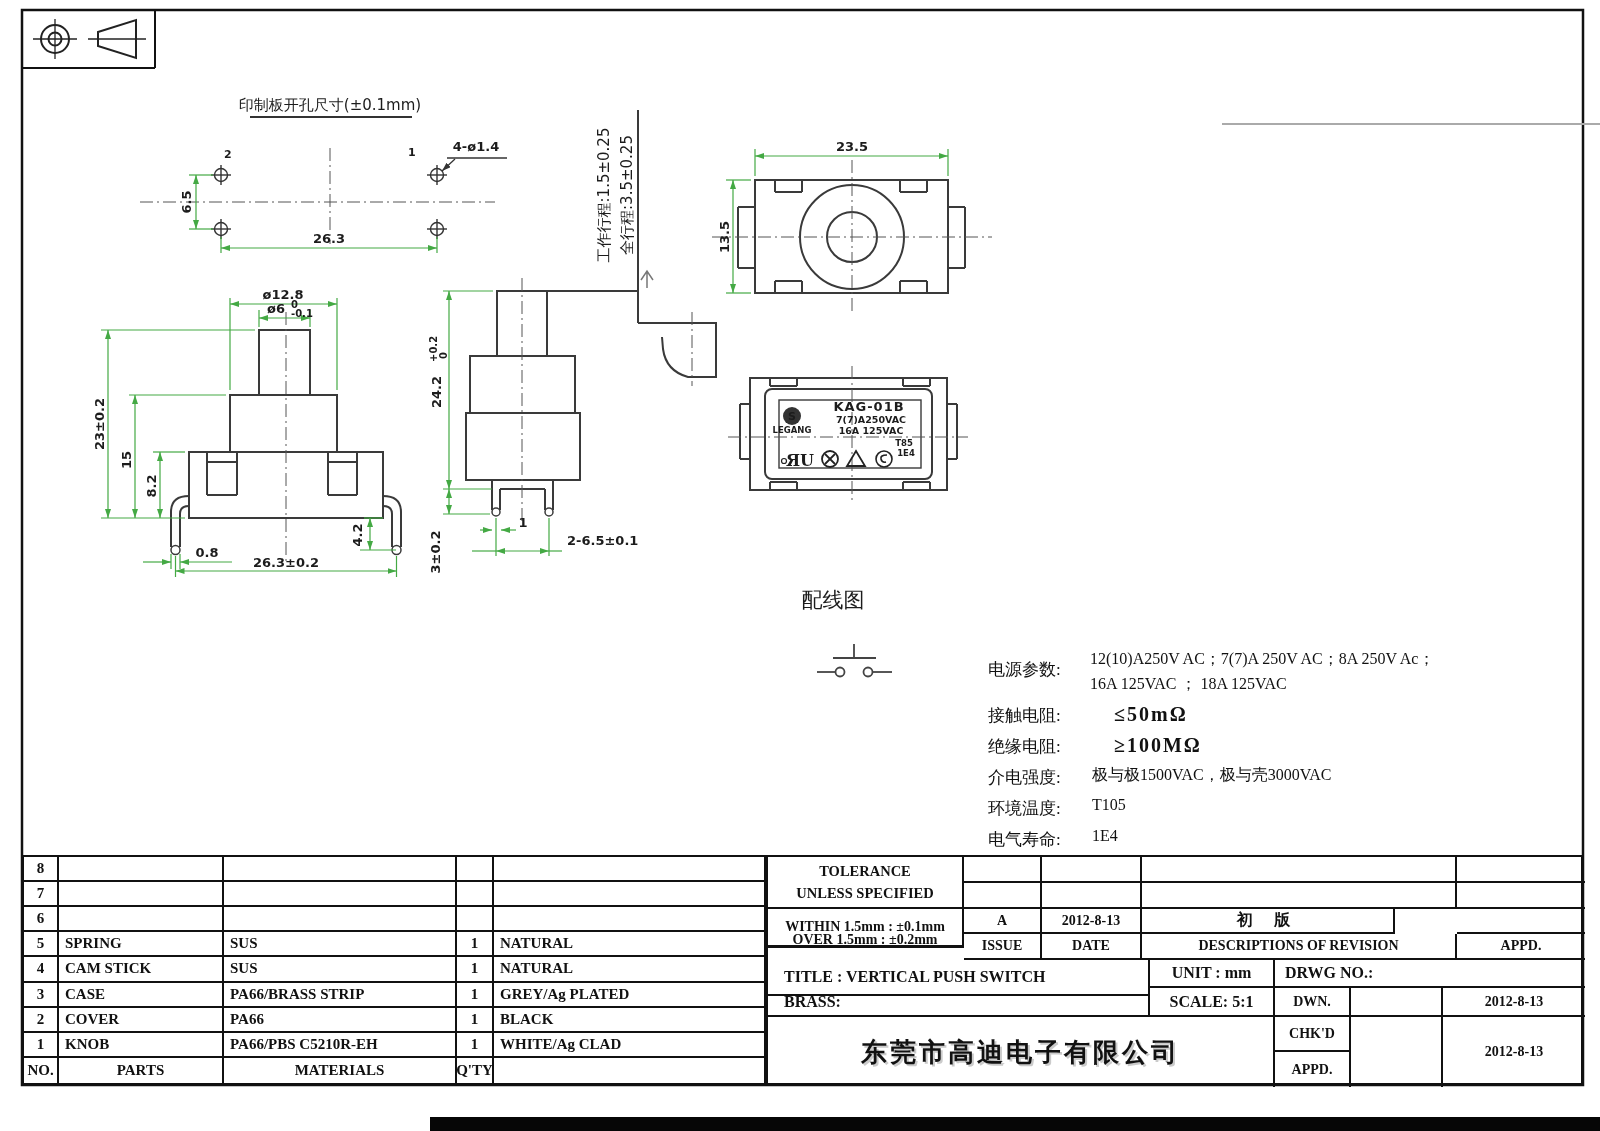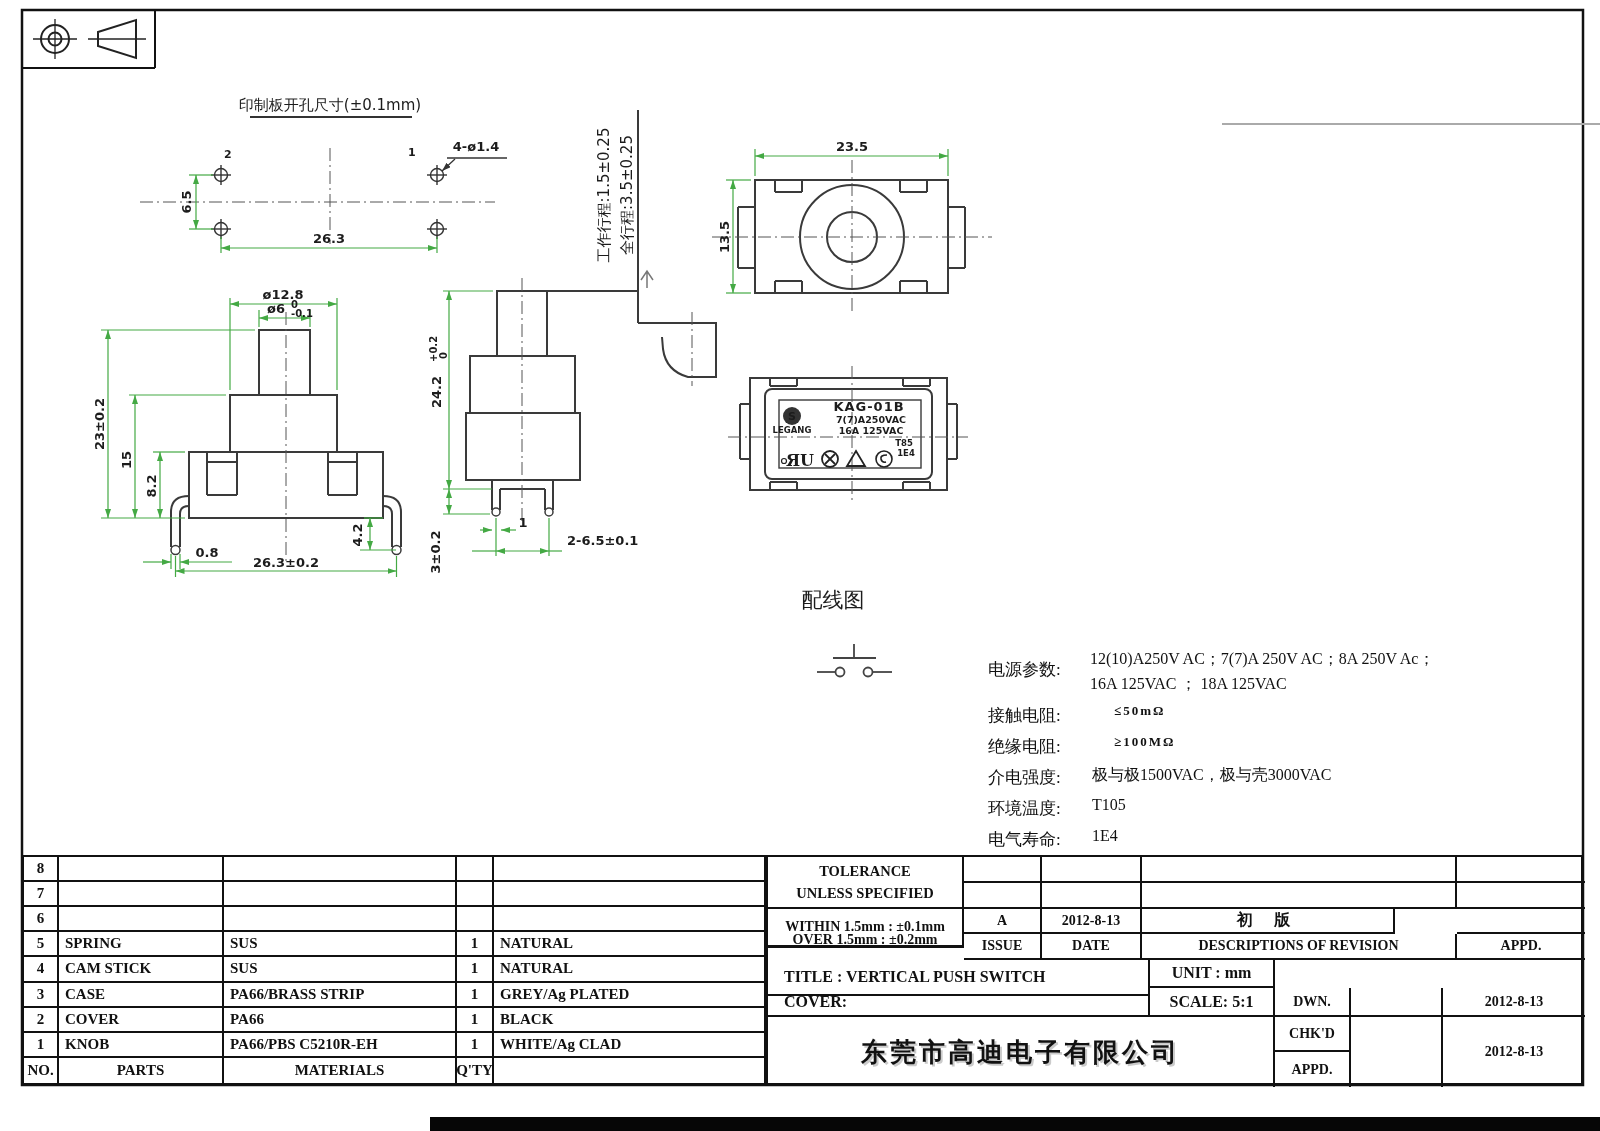--- a/index.html
+++ b/index.html
@@ -16,21 +16,21 @@
   .lab3{font:600 8.5px "DejaVu Sans",sans-serif;}
 
   
   .specs{position:absolute;left:988px;top:646px;width:520px;
          font-family:"Liberation Serif","DejaVu Serif",serif;font-size:16px;}
   .spec-row{display:flex;align-items:flex-start;margin-bottom:7px;}
   .spec-label{flex:0 0 102px;font-size:17px;padding-top:1px;}
   .spec-power .spec-label{padding-top:12px;}
   .spec-vals{line-height:25px;}
   .spec-val{padding-left:2px;}
-  .spec-big{font-size:13px;font-weight:bold;letter-spacing:2px;padding-left:24px;}
+  .spec-big{font-size:20px;font-weight:bold;letter-spacing:2px;padding-left:24px;}
   .r-contact{margin-top:2px}.r-insul{margin-top:4px}.r-diel{margin-top:5px}
   .r-temp{margin-top:7px}.r-life{margin-top:5px}
 
   
   .parts-table{position:absolute;left:22px;top:855px;width:744px;height:230px;
       box-sizing:border-box;border:2.5px solid #111;display:grid;
       grid-template-columns:35px 165px 233px 37px 1fr;grid-template-rows:repeat(9,1fr);
       font-family:"Liberation Serif","DejaVu Serif",serif;font-weight:bold;font-size:15px;}
   .pt-cell{border-right:2px solid #111;border-bottom:2px solid #111;display:flex;
       align-items:center;padding:0 2px 0 6px;white-space:nowrap;overflow:hidden;}
@@ -439,22 +439,23 @@
   <div class="tb-cell nbr" style="left:689px;top:52px;width:128px;height:25px"></div>
 
   <div class="tb-cell" style="left:0;top:77px;width:196px;height:14px">OVER 1.5mm : ±0.2mm</div>
   <div class="tb-cell" style="left:196px;top:77px;width:78px;height:26px">ISSUE</div>
   <div class="tb-cell" style="left:274px;top:77px;width:100px;height:26px">DATE</div>
   <div class="tb-cell" style="left:374px;top:77px;width:315px;height:26px">DESCRIPTIONS OF REVISION</div>
   <div class="tb-cell nbr" style="left:689px;top:77px;width:128px;height:26px">APPD.</div>
 
   <div class="tb-cell left big-title" style="left:0;top:103px;width:382px;height:36px">TITLE :  VERTICAL PUSH SWITCH</div>
   <div class="tb-cell big-title" style="left:382px;top:103px;width:125px;height:28px">UNIT :  mm</div>
-
-  <div class="tb-cell left big-title" style="left:0;top:131px;width:382px;height:29px">COVER:</div>
+  <div class="tb-cell left big-title nbr" style="left:507px;top:103px;width:310px;height:28px;padding-left:10px">DRWG NO.:</div>
+
+  <div class="tb-cell left big-title" style="left:0;top:131px;width:382px;height:29px">BRASS:</div>
   <div class="tb-cell big-title" style="left:382px;top:131px;width:125px;height:29px">SCALE:  5:1</div>
   <div class="tb-cell" style="left:507px;top:131px;width:76px;height:29px">DWN.</div>
   <div class="tb-cell" style="left:583px;top:131px;width:92px;height:29px"></div>
   <div class="tb-cell nbr" style="left:675px;top:131px;width:142px;height:29px">2012-8-13</div>
 
   <div class="tb-cell company nbb" style="left:0;top:160px;width:507px;height:70px">东莞市高迪电子有限公司</div>
   <div class="tb-cell" style="left:507px;top:160px;width:76px;height:35px">CHK'D</div>
   <div class="tb-cell nbb" style="left:507px;top:195px;width:76px;height:35px">APPD.</div>
   <div class="tb-cell nbb" style="left:583px;top:160px;width:92px;height:70px"></div>
   <div class="tb-cell nbr nbb" style="left:675px;top:160px;width:142px;height:70px">2012-8-13</div>

